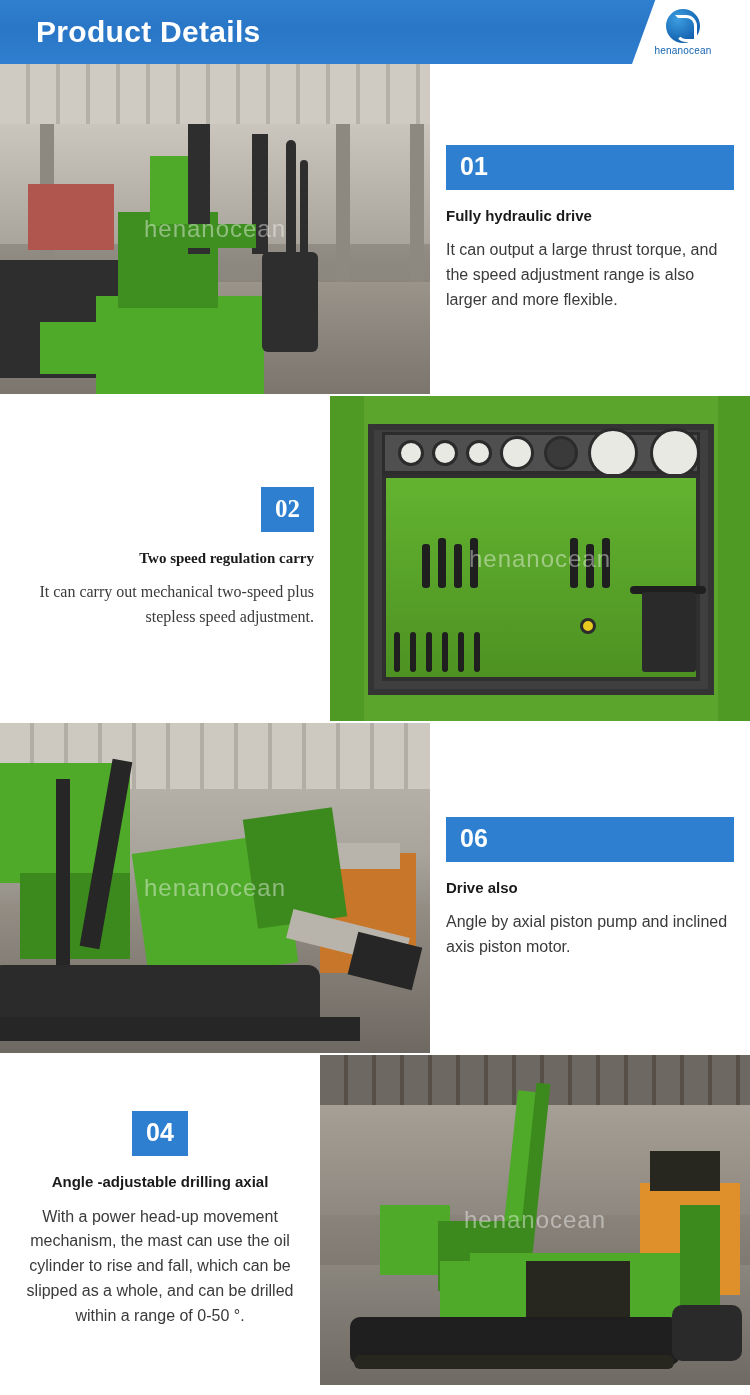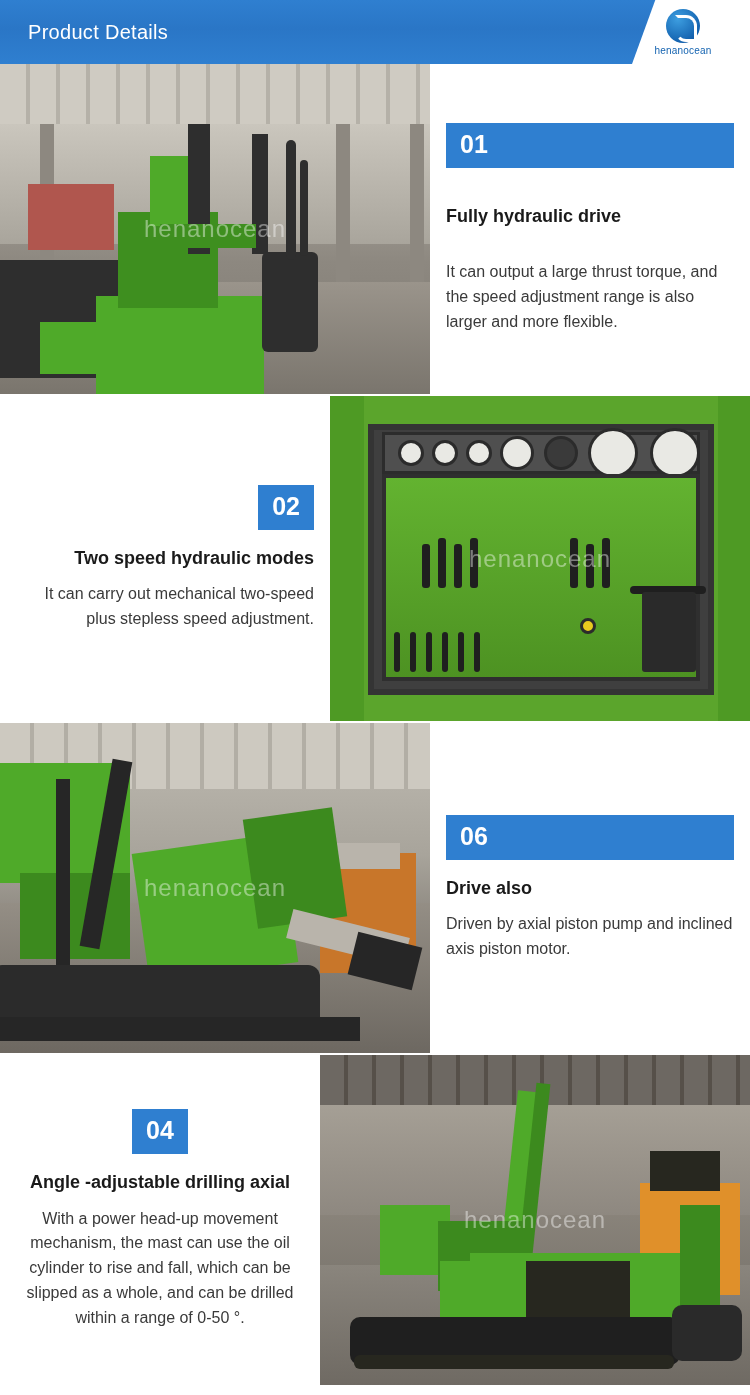--- a/index.html
+++ b/index.html
@@ -16,23 +16,23 @@
   .header {
     position: relative;
     height: 64px;
     background: linear-gradient(to bottom, #2f7fd0 0%, #2a76c6 45%, #2f7fd0 100%);
     display: flex;
     align-items: center;
     overflow: hidden;
   }
   .header-title {
     color: #ffffff;
-    font-size: 20px;
-    font-weight: normal;
-    padding-left: 28px;
+    font-size: 30px;
+    font-weight: bold;
+    padding-left: 36px;
     letter-spacing: .3px;
     z-index: 3;
   }
   .header-skew {
     position: absolute;
     right: 0; top: 0; bottom: 0;
     width: 136px;
     background: #ffffff;
     transform: skewX(-20deg);
     transform-origin: bottom left;
@@ -99,37 +99,37 @@
     background: #2f7fd0;
     color: #fff;
     font-size: 25px;
     font-weight: bold;
     line-height: 1;
     padding: 9px 14px 11px;
     display: inline-block;
     margin-bottom: 16px;
   }
   .feat-title {
-    font-size: 18px;
+    font-size: 15px;
     font-weight: bold;
     color: #1a1a1a;
     margin-bottom: 12px;
     line-height: 1.35;
   }
   .feat-desc {
     font-size: 16px;
     color: #3a3a3a;
     line-height: 1.55;
   }
 
   
   #row1 .photo { width: 430px; height: 330px; }
-  #row1 .copy  { width: 320px; gap: 20px; }
+  #row1 .copy  { width: 320px; }
   #row2 .photo { width: 420px; height: 325px; }
-  #row2 .copy  { width: 330px; }
+  #row2 .copy  { width: 330px; font-family: Liberation Serif, serif; }
   #row3 .photo { width: 430px; height: 330px; }
   #row3 .copy  { width: 320px; }
   #row4 .photo { width: 430px; height: 330px; }
   #row4 .copy  { width: 320px; }
 
   
   .scene { position: absolute; inset: 0; }
 
   
   .p1 { background: linear-gradient(to bottom, #b8b4ab 0%, #a39e95 38%, #8d8880 60%, #7c776f 100%); }
@@ -266,21 +266,21 @@
         <div class="lever" style="left:144px; top:236px; width:6px; height:40px;"></div>
         <div class="lever" style="left:300px; top:190px; width:76px; height:8px; border-radius:4px;"></div>
         <div class="g" style="left:318px; top:216px; width:30px; height:30px; background:#2c2c2c;"></div>
         <div class="g" style="left:250px; top:222px; width:16px; height:16px; background:#e8c91e;"></div>
         <div class="lever" style="left:312px; top:196px; width:54px; height:80px; background:#2a2a2a;"></div>
       </div>
       <div class="wm">henanocean</div>
     </div>
     <div class="copy right-align">
       <div class="badge">02</div>
-      <div class="feat-title">Two speed hydraulic modes</div>
+      <div class="feat-title">Two speed regulation carry</div>
       <div class="feat-desc">It can carry out mechanical two-speed plus stepless speed adjustment.</div>
     </div>
   </div>
 
   <div class="divider"></div>
 
   <div class="row" id="row3">
     <div class="photo">
       <div class="scene p3">
         <div class="roof"></div>
@@ -296,21 +296,21 @@
         <div class="dark" style="left:352px; top:216px; width:66px; height:44px; transform:rotate(14deg);"></div>
         <div class="dark" style="left:56px; top:56px; width:14px; height:200px;"></div>
         <div class="track"></div>
         <div class="dark" style="left:0px; bottom:12px; width:360px; height:24px;"></div>
       </div>
       <div class="wm">henanocean</div>
     </div>
     <div class="copy">
       <div class="badge">06</div>
       <div class="feat-title">Drive also</div>
-      <div class="feat-desc">Driven by axial piston pump and inclined axis piston motor.</div>
+      <div class="feat-desc">Angle by axial piston pump and inclined axis piston motor.</div>
     </div>
   </div>
 
   <div class="divider"></div>
 
   <div class="row reverse" id="row4">
     <div class="photo">
       <div class="scene p4">
         <div class="roof"></div>
         <div class="backwall"></div>

